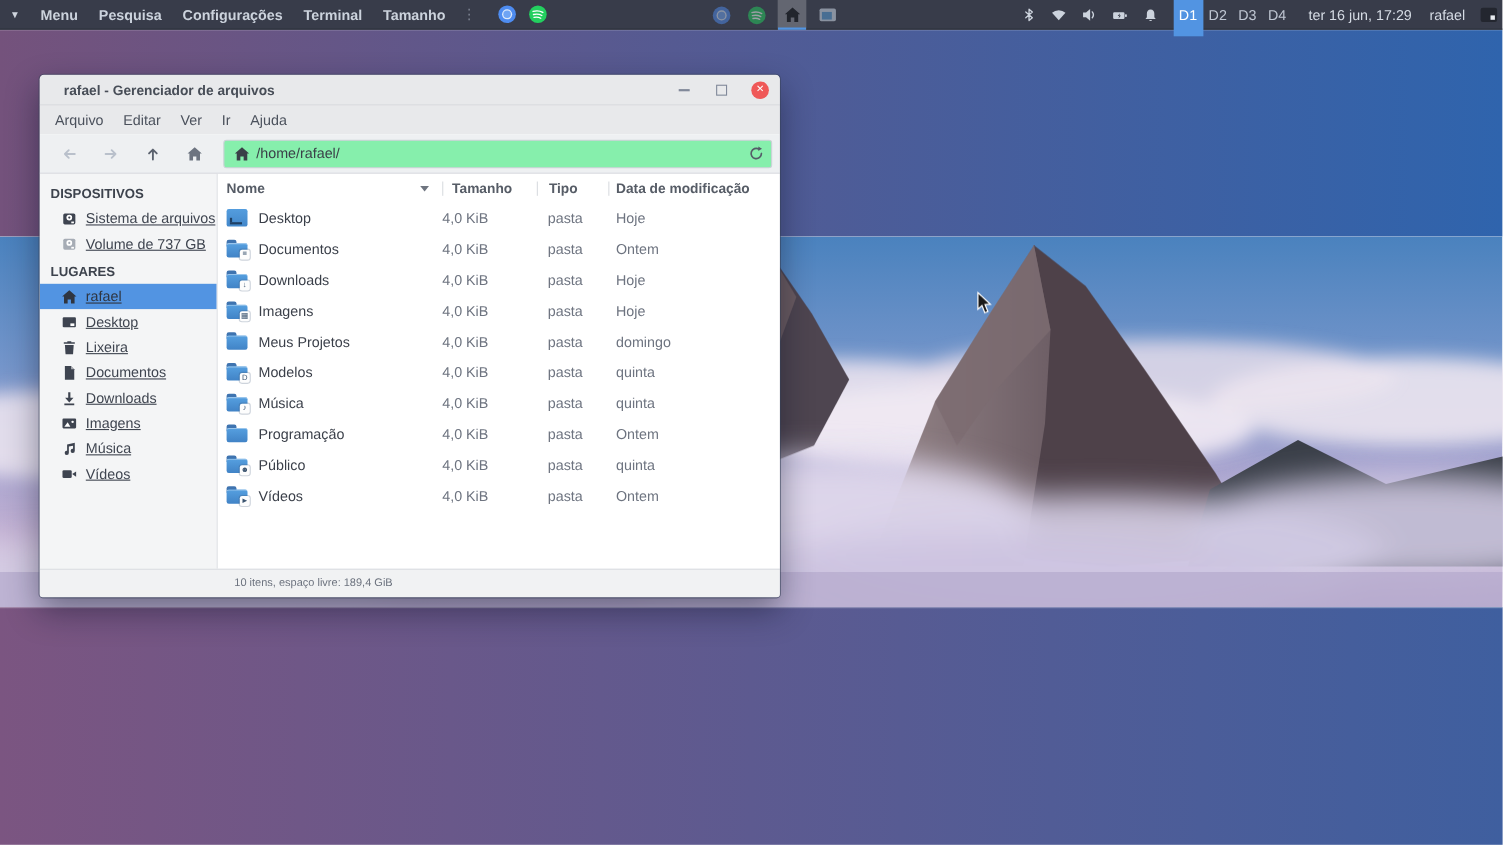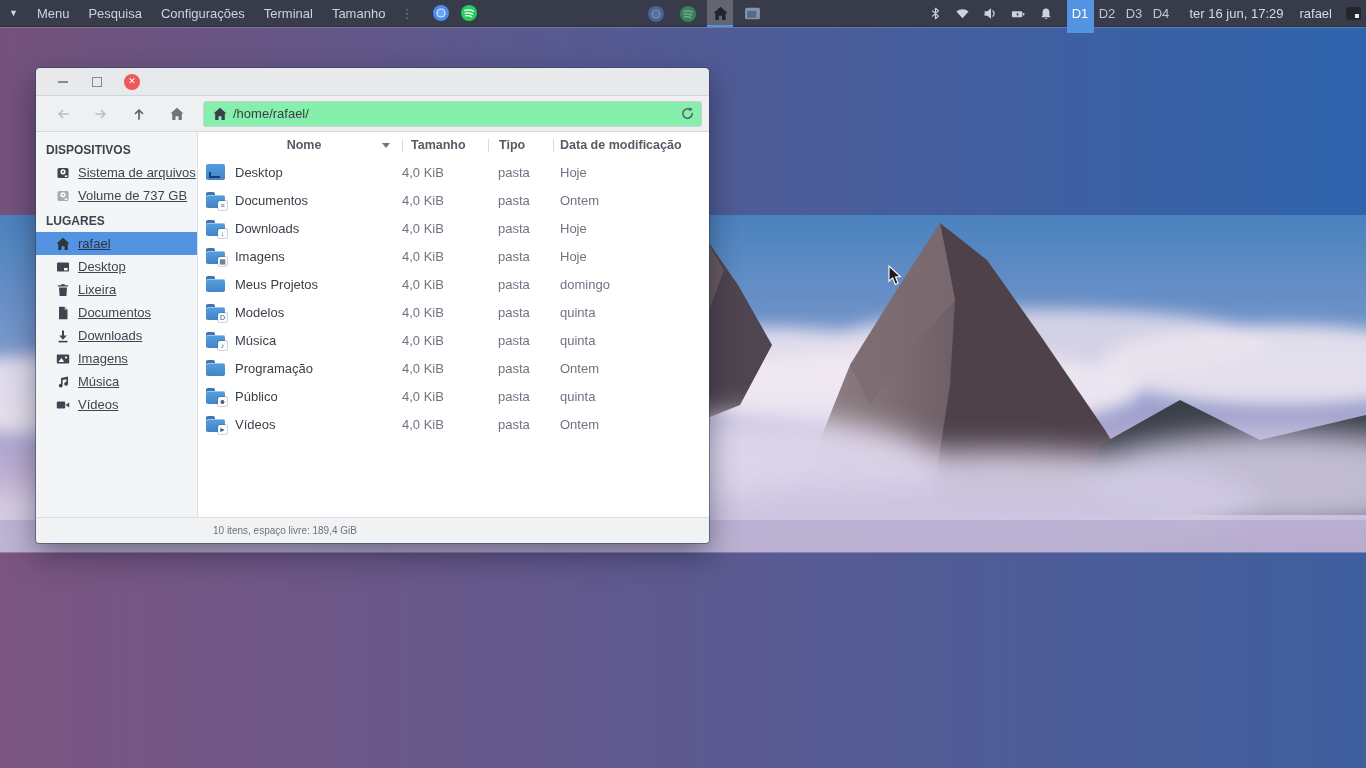--- a/index.html
+++ b/index.html
@@ -10,21 +10,21 @@
   }
   
   .panel{
     position:absolute;left:0;top:0;width:1366px;height:27px;
     background:var(--panel-bg,#383c4a);
     display:flex;align-items:center;color:#c6cdd8;font-size:13px;z-index:50;
     border-bottom:1px solid #2c303b;box-sizing:border-box;
   }
   .panel-left{display:flex;align-items:center;gap:19px;padding-left:9px;}
   .caret{font-size:9px;color:#cfd5de;}
-  .pmenu{cursor:default;color:#ccd3dd;}
+  .pmenu{cursor:default;color:#ccd3dd;font-weight:bold;}
   .overflow-dots{color:#7d8492;font-size:13px;letter-spacing:0;margin-left:-4px;}
   .launcher{width:18px;height:18px;display:inline-flex;align-items:center;justify-content:center;}
   .launcher svg{display:block;}
   .taskbar{position:absolute;left:643px;top:0;height:27px;display:flex;align-items:center;gap:6px;}
   .task{width:26px;height:27px;display:inline-flex;align-items:center;justify-content:center;opacity:.5;}
   .task.active{opacity:1;background:rgba(255,255,255,.22);box-shadow:inset 0 -2px 0 var(--accent,#5294e2);}
   .task .ticon{display:inline-flex;}
   .panel-right{position:absolute;right:5px;top:0;height:27px;display:flex;align-items:center;}
   .sysicons{display:flex;align-items:center;gap:13px;color:#ccd3dd;margin-right:14px;}
   .sysicons svg{display:block;}
@@ -83,21 +83,21 @@
     font-size:13px;color:#3f4550;text-decoration:underline;}
   .sitem .sicon{width:14px;height:14px;display:inline-flex;color:#3e4450;flex:0 0 auto;}
   .sitem.muted .sicon{color:#a6acb5;}
   .sitem.selected{background:var(--accent,#5294e2);color:var(--selected-text,#2f3540);}
   .sitem.selected .sicon{color:#2f3540;}
   
   .listpane{flex:1;background:#fff;display:flex;flex-direction:column;min-width:0;}
   .lheader{height:26px;display:grid;grid-template-columns:204px 86px 65px 1fr;align-items:center;
     font-size:12.5px;font-weight:bold;color:#565c66;flex:0 0 auto;}
   .lheader .hc{position:relative;height:100%;display:flex;align-items:center;}
-  .h-name{padding-left:8px;justify-content:center;}
+  .h-name{padding-left:8px;}
   .h-size{padding-left:9px;}
   .h-type{padding-left:11px;}
   .h-date{padding-left:7px;}
   .h-size::before,.h-type::before,.h-date::before{content:"";position:absolute;left:0;top:7px;height:13px;width:1px;background:#d9dce0;}
   .sortarrow{position:absolute;right:12px;top:11px;width:0;height:0;
     border-left:4px solid transparent;border-right:4px solid transparent;border-top:5px solid #6f7580;}
   .rows{flex:1;}
   .frow{height:28px;display:grid;grid-template-columns:204px 86px 65px 1fr;align-items:center;font-size:13px;}
   .c-name{display:flex;align-items:center;gap:10px;padding-left:8px;color:#3a3f49;min-width:0;}
   .fname{white-space:nowrap;}
@@ -280,24 +280,32 @@
       <ellipse cx="880" cy="322" rx="300" ry="50" fill="#cdc4e0" opacity="0.95"></ellipse>
       <ellipse cx="100" cy="320" rx="260" ry="45" fill="#d5cde4" opacity="0.9"></ellipse>
     </g>
     <rect y="305" width="1366" height="32" fill="#b6abce" opacity="0.75"></rect>
   </svg>
 </div>
 <div class="wall-bottom"></div>
 
 <div class="window">
   <div class="titlebar">
+    <span class="wtitle">rafael - Gerenciador de arquivos</span>
     <span class="btn-min"></span>
     <span class="btn-max"></span>
     <span class="btn-close"></span>
   </div>
+  <div class="menubar">
+      <span class="mitem">Arquivo</span>
+      <span class="mitem">Editar</span>
+      <span class="mitem">Ver</span>
+      <span class="mitem">Ir</span>
+      <span class="mitem">Ajuda</span>
+    </div>
   <div class="toolbar">
     <span class="navbtn disabled">
         <svg viewBox="0 0 16 16" width="16" height="16">
           <path d="M13 8 H4 M7.5 4.5 L4 8 L7.5 11.5" stroke="currentColor" stroke-width="1.7" fill="none" stroke-linecap="round" stroke-linejoin="round"></path>
         </svg>
       </span>
     <span class="navbtn disabled">
         <svg viewBox="0 0 16 16" width="16" height="16">
           <path d="M3 8 H12 M8.5 4.5 L12 8 L8.5 11.5" stroke="currentColor" stroke-width="1.7" fill="none" stroke-linecap="round" stroke-linejoin="round"></path>
         </svg>

